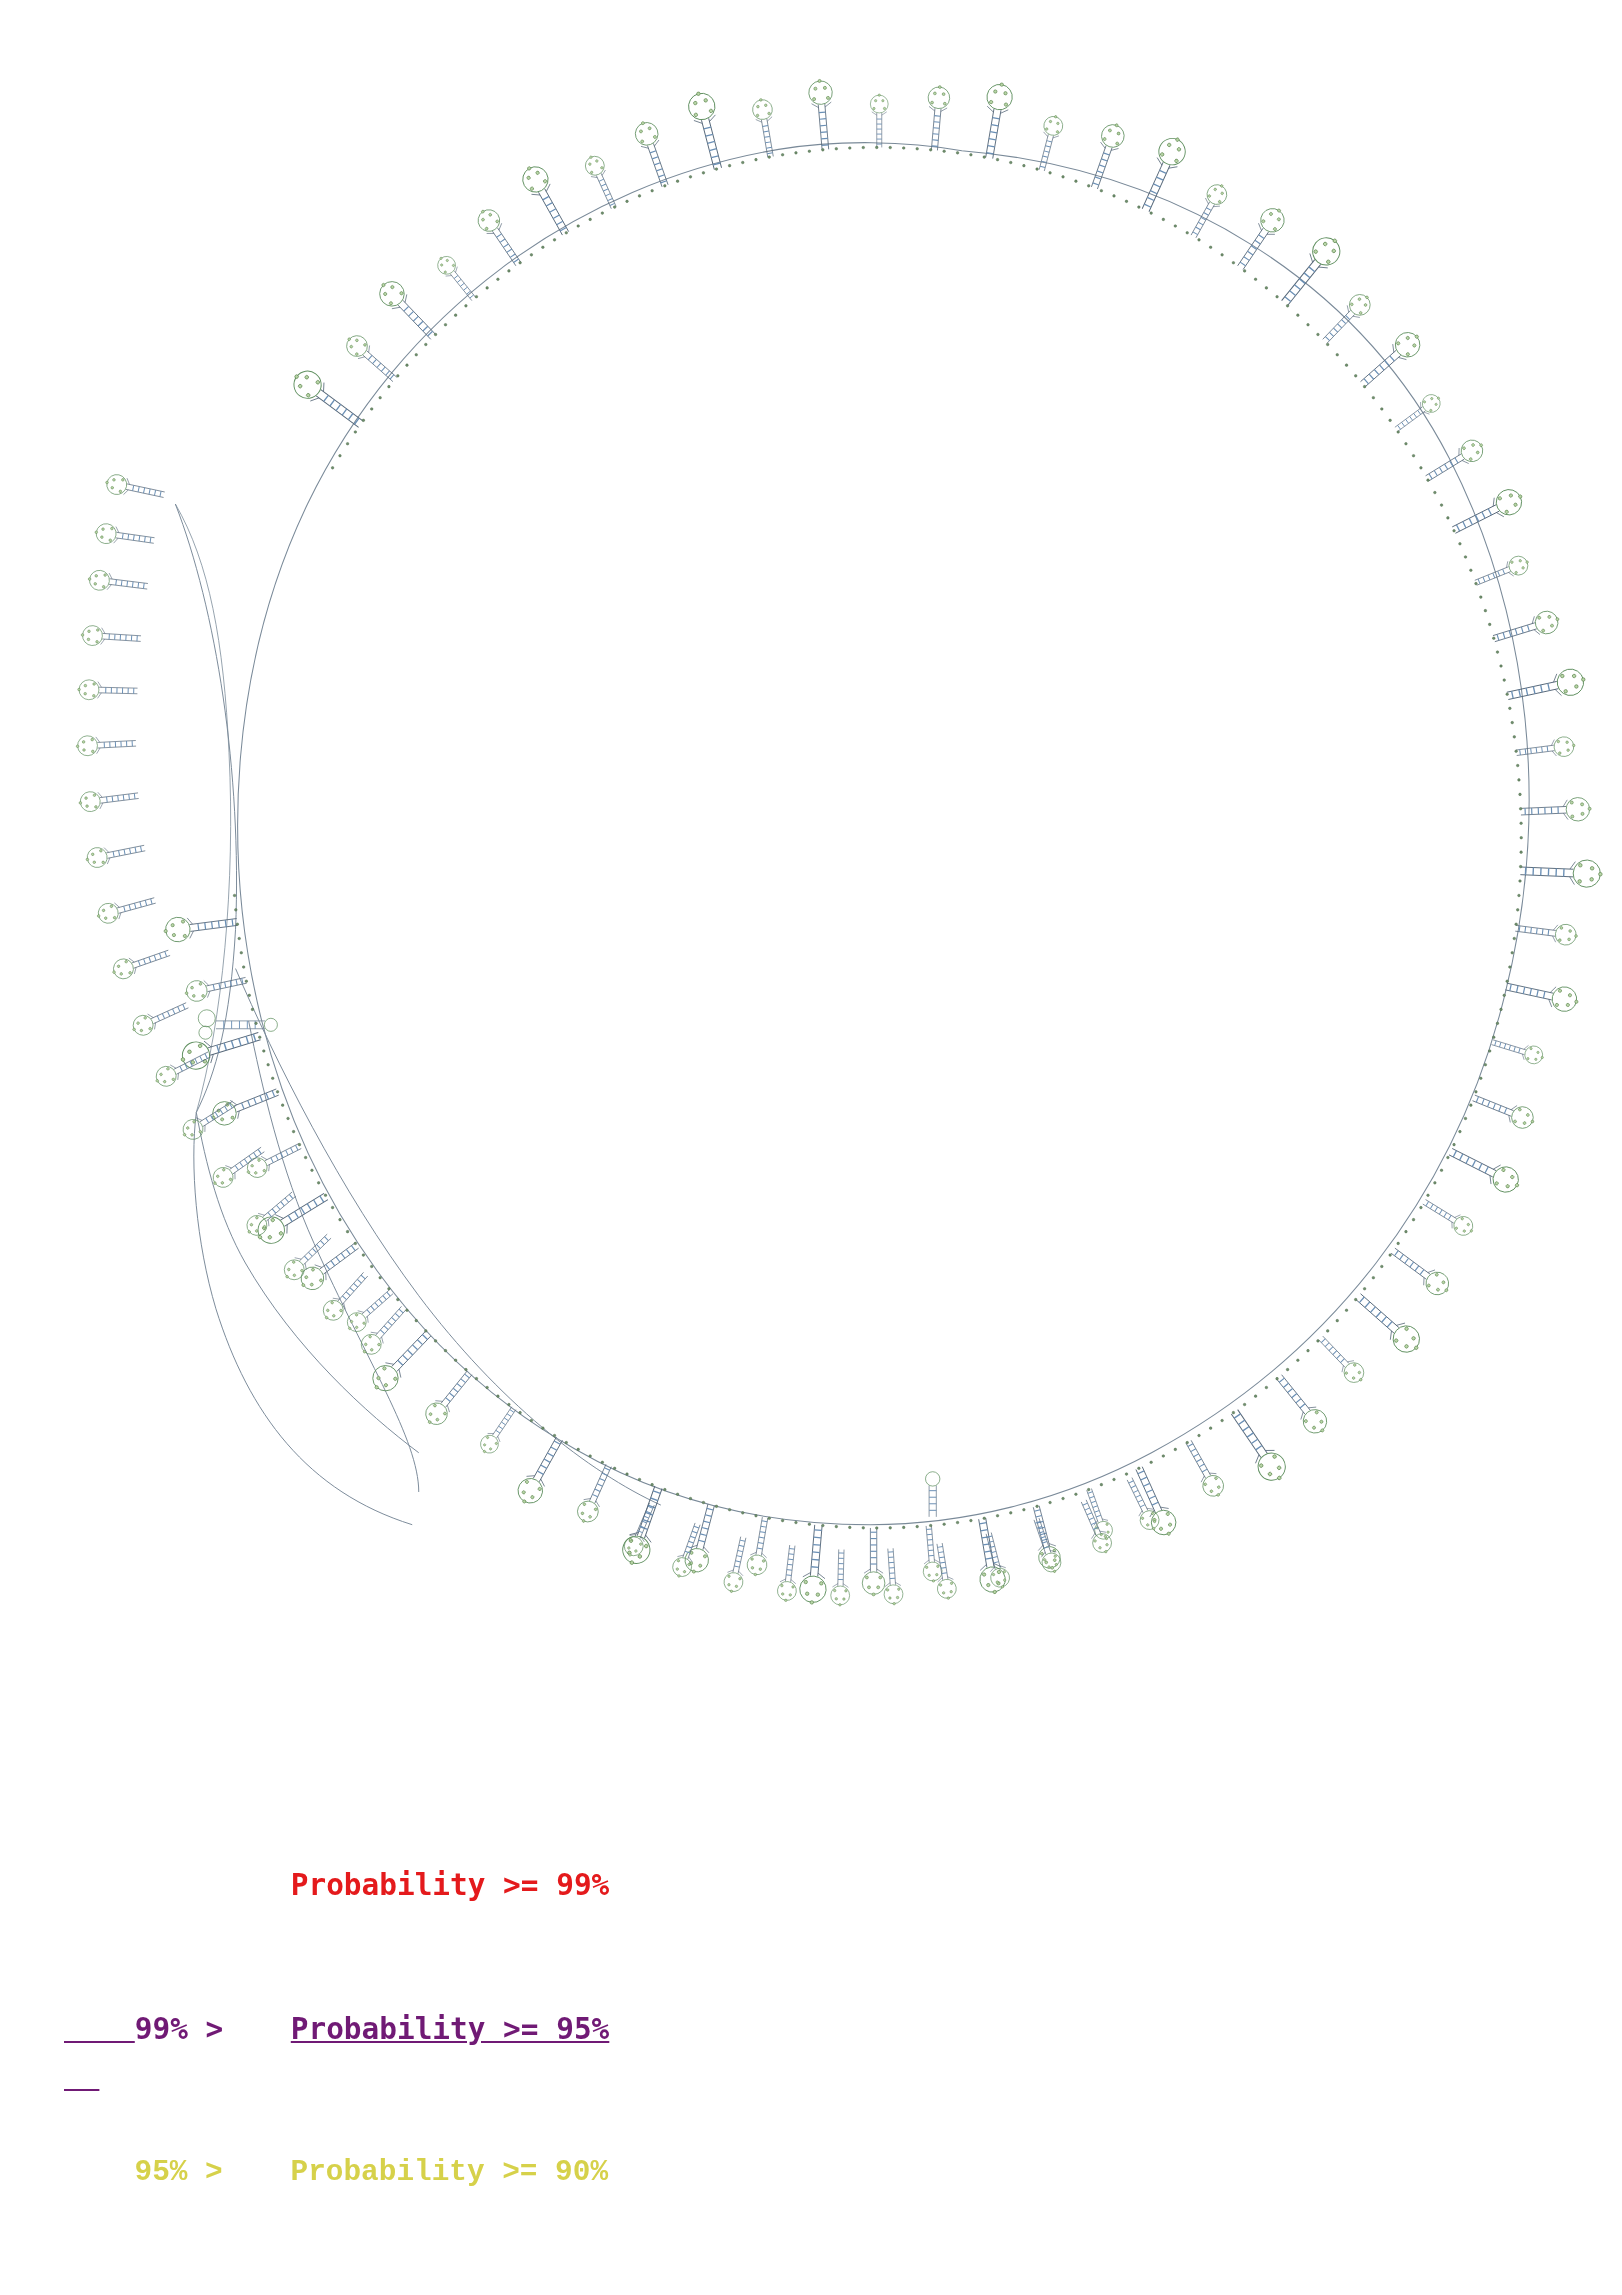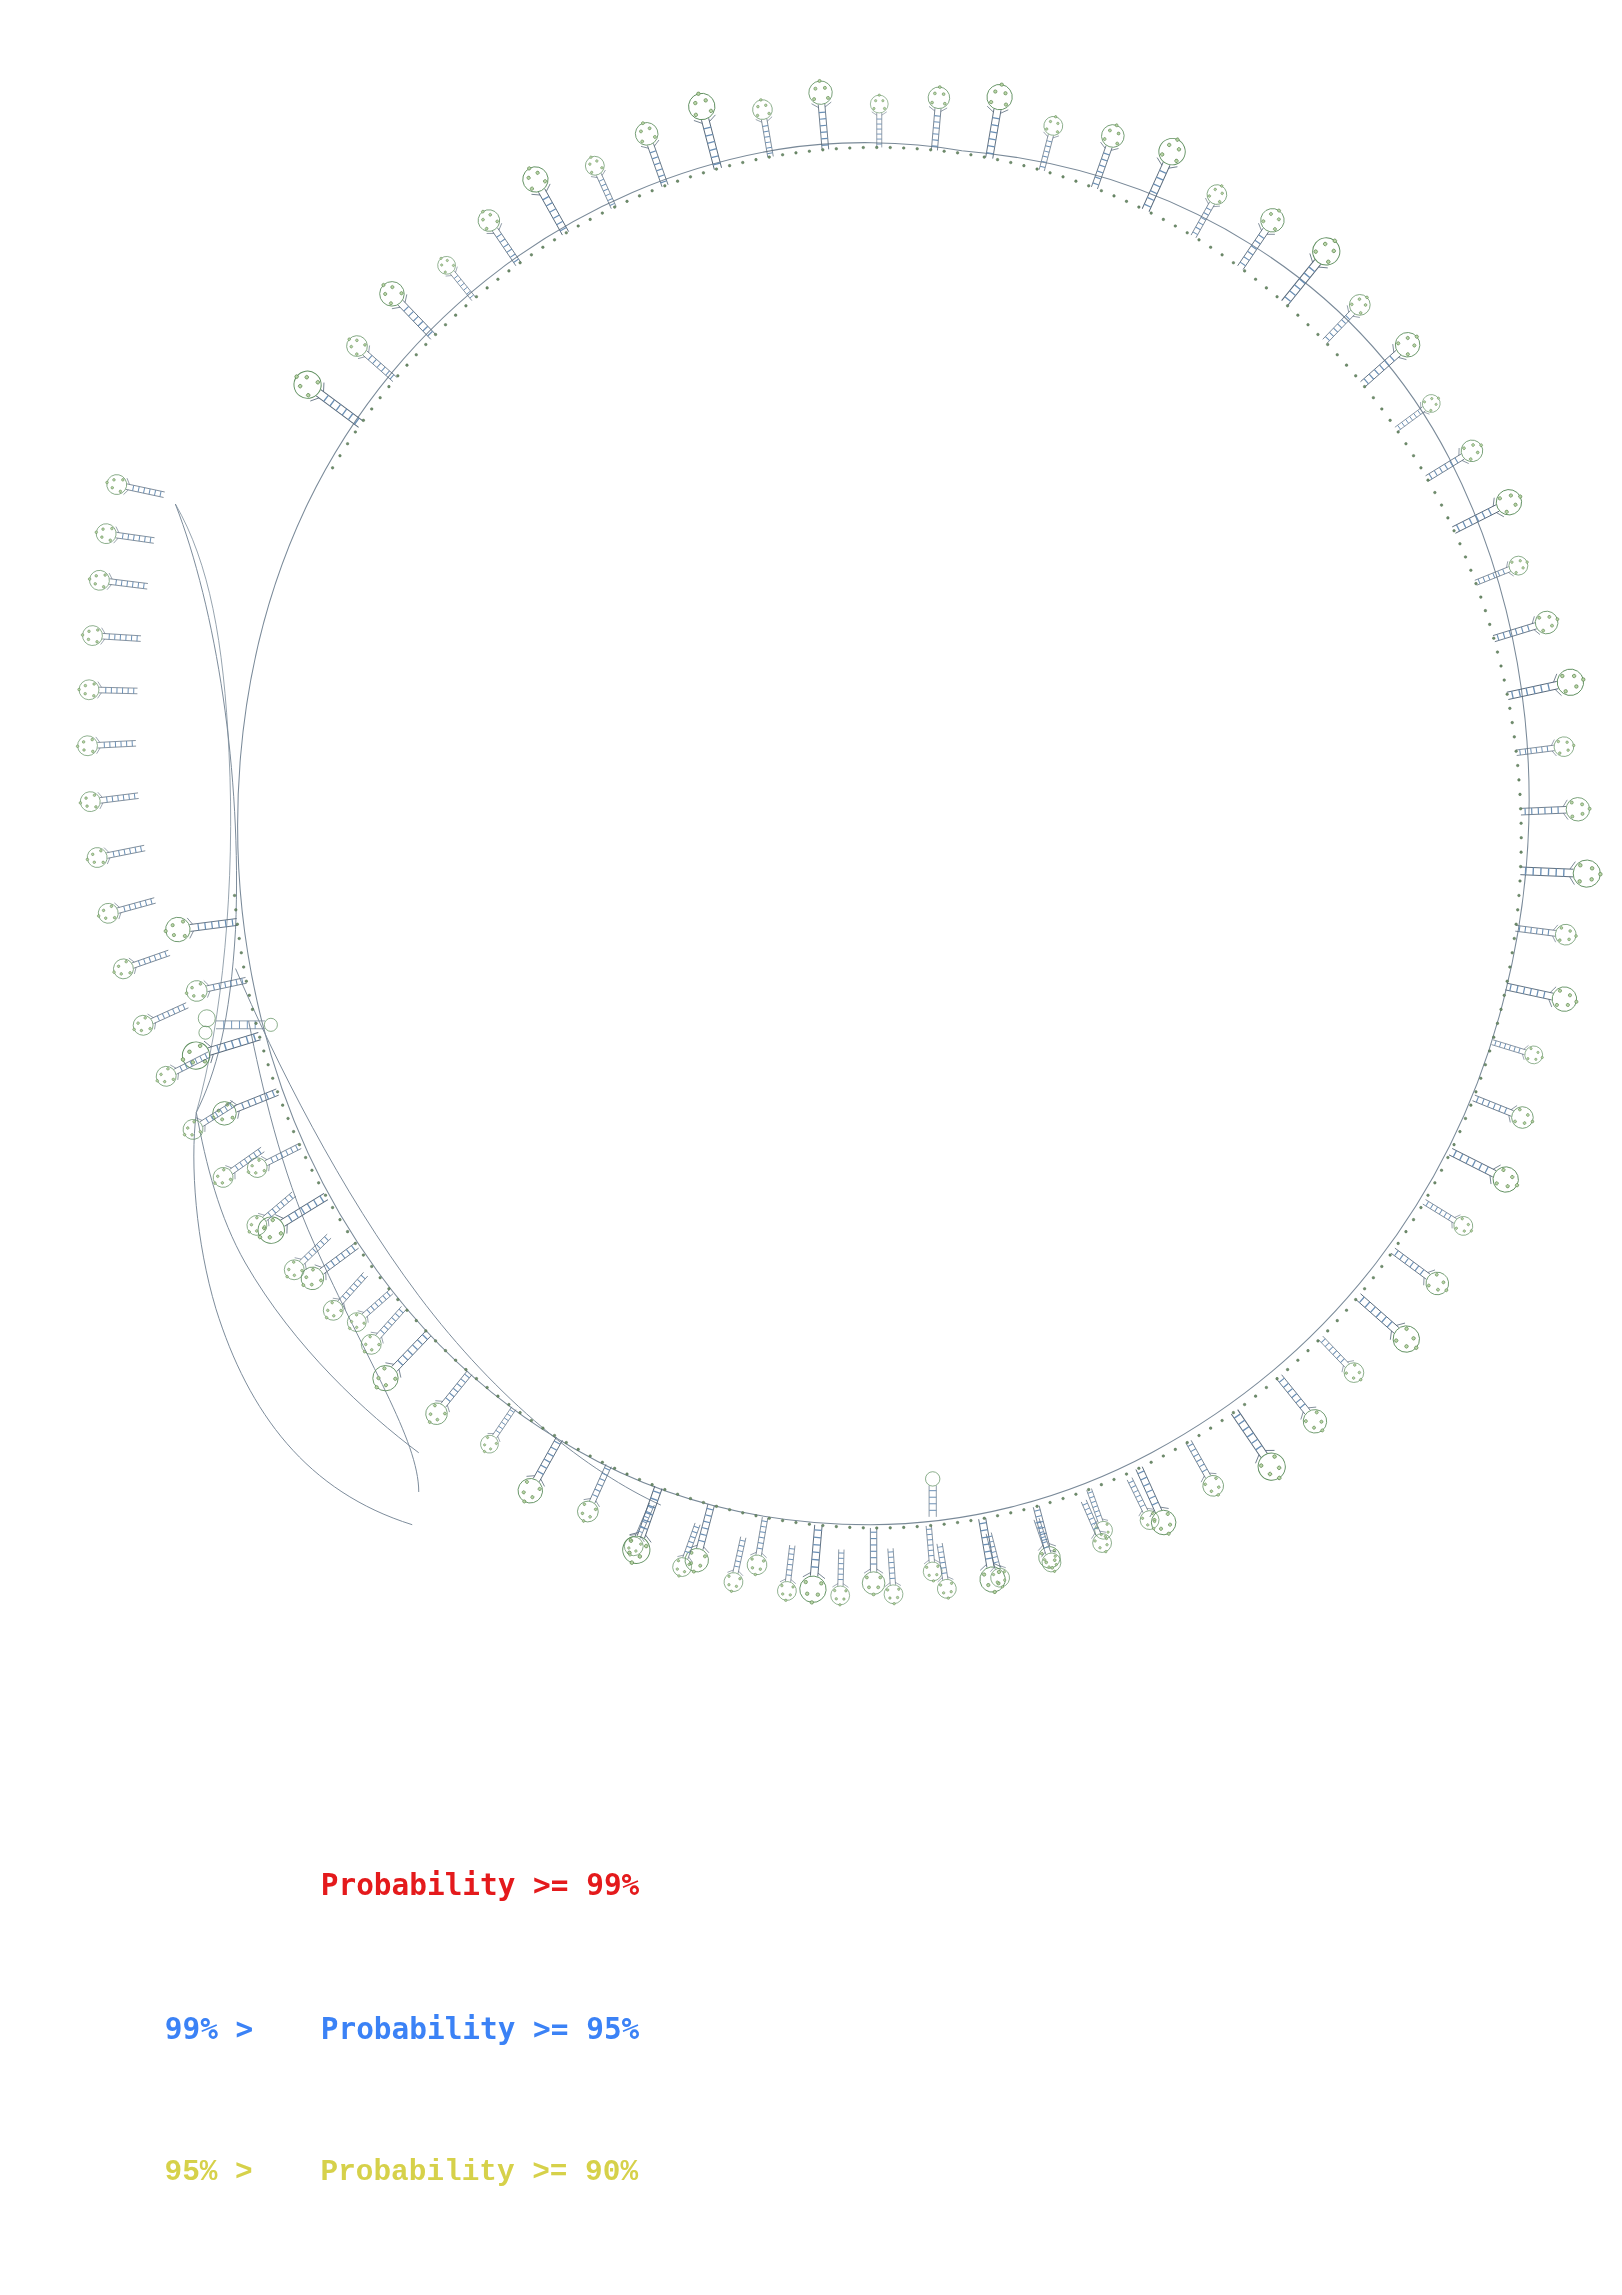--- a/index.html
+++ b/index.html
@@ -32,21 +32,21 @@
     top: 1813px;
     width: 1622px;
   }
   .legend-row {
     font-family: "DejaVu Sans Mono", "Liberation Mono", monospace;
     font-size: 29.4px;
     font-weight: bold;
     letter-spacing: 0px;
     line-height: 48px;
     white-space: pre;
-    padding-left: 94px;
+    padding-left: 64px;
   }
   .legend-row .lead {
     display: inline-block;
     width: 156px;
     text-align: left;
   }
 </style>
 </head>
 <body>
 
@@ -501,21 +501,21 @@
           <use href="#bb-dot" transform="translate(1319.4,225.2)"></use>
         </g>
     </g>
   </svg>
 </div>
 
 <div id="legend-panel">
   <div class="legend-row" style="color: rgb(228, 26, 28);">
     <span class="lead"></span><span>Probability &gt;= 99%</span>
   </div>
-  <div class="legend-row" style="color: #3b82f6;">
+  <div class="legend-row" style="color: #701a75; text-decoration: underline;">
     <span class="lead">99% &gt;</span><span>Probability &gt;= 95%</span>
   </div>
   <div class="legend-row" style="color: rgb(214, 209, 74); font-family: Liberation Mono, monospace;">
     <span class="lead">95% &gt;</span><span>Probability &gt;= 90%</span>
   </div>
   <div class="legend-row" style="color: rgb(26, 122, 26);">
     <span class="lead">90% &gt;</span>
   </div>
 
 </div>

